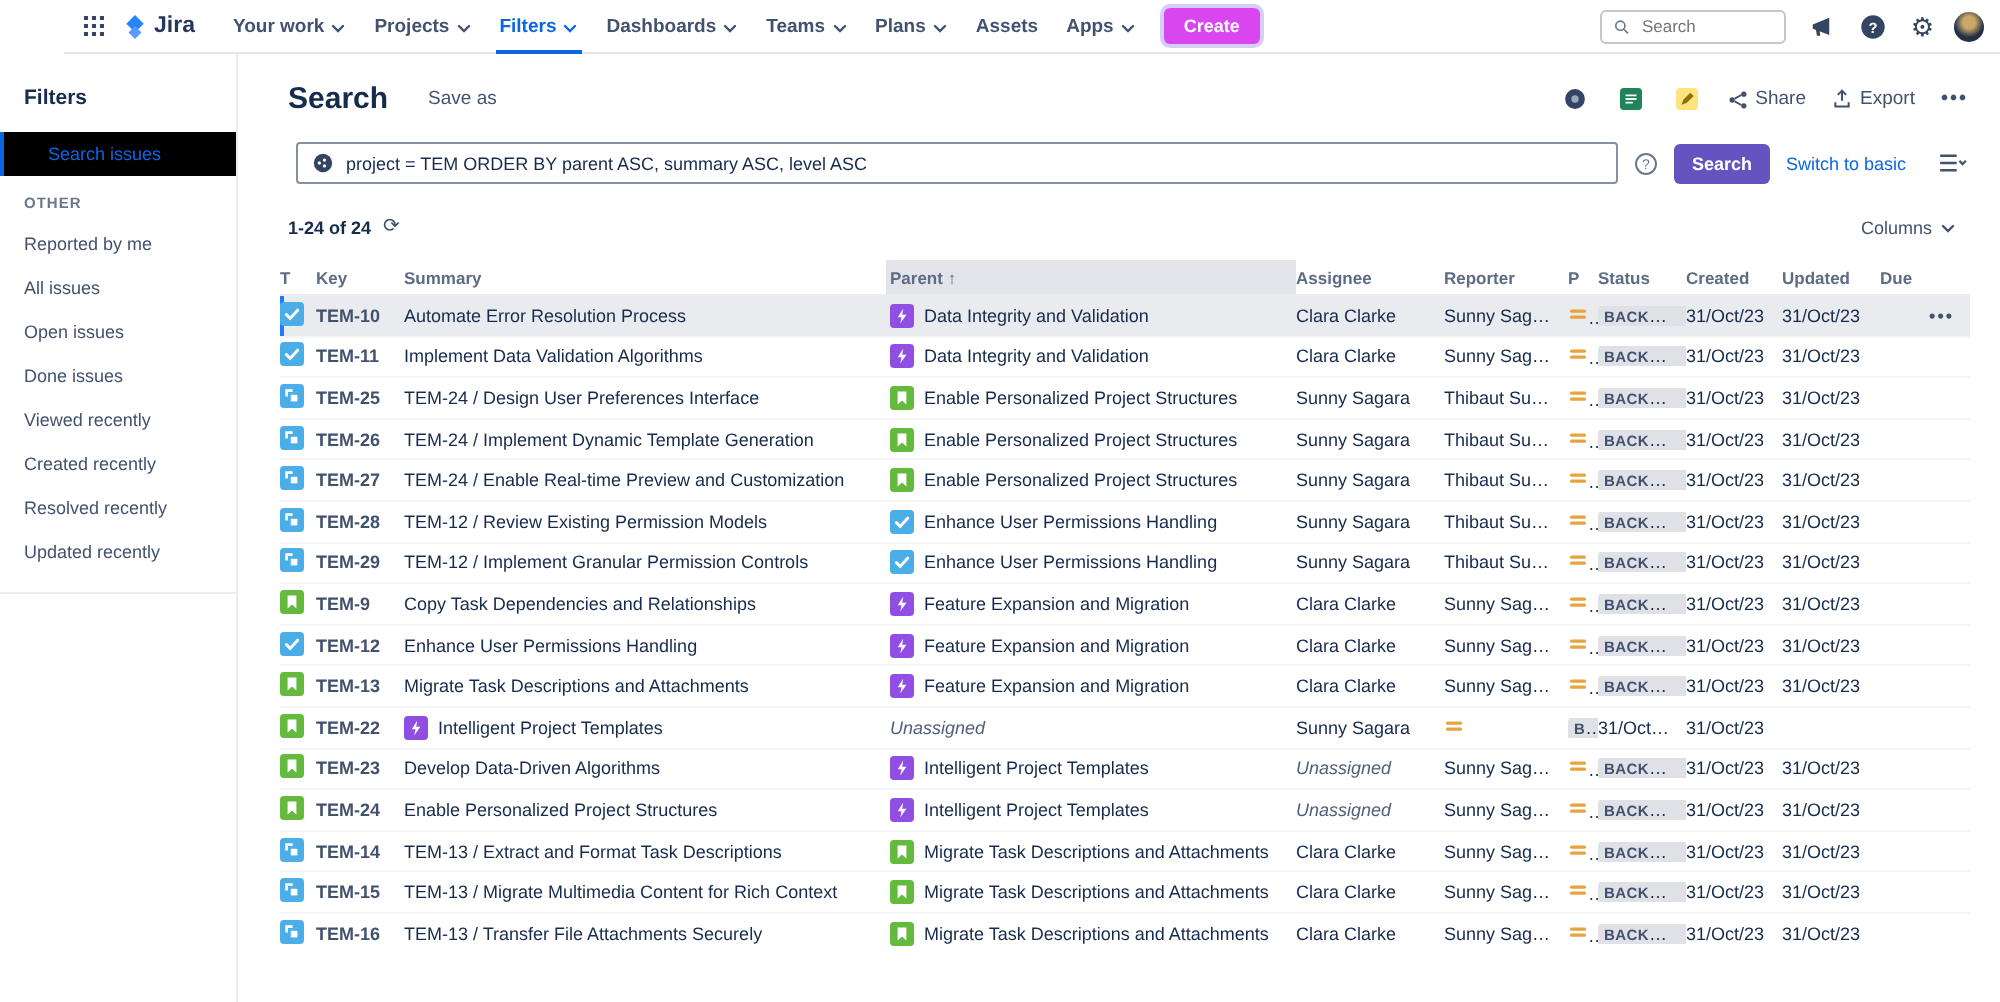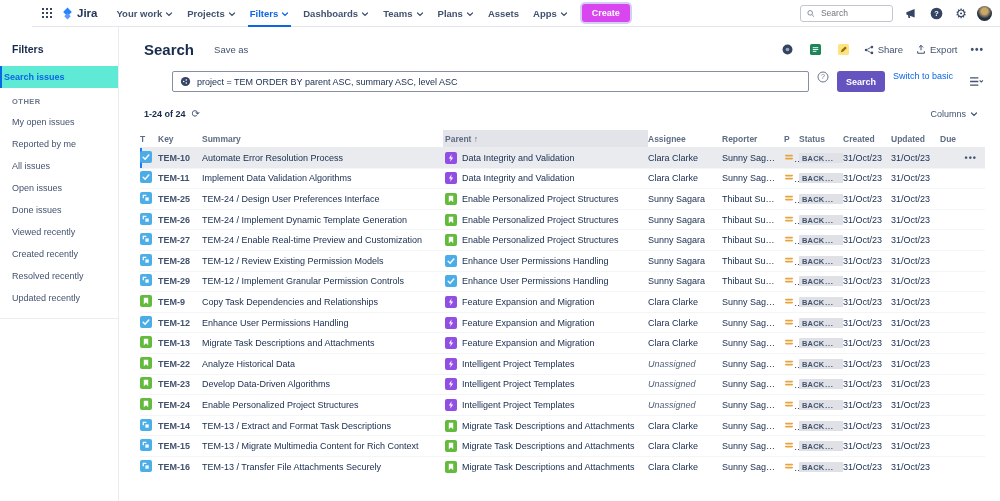--- a/index.html
+++ b/index.html
@@ -24,33 +24,33 @@
   .create-btn { background:#d946ef; color:#fff; font-size:9px; font-weight:700; padding:4px 10px; border-radius:3px; border:none; margin-left:7px; box-shadow:0 0 0 2px #D6CFF5; cursor:pointer; font-family:inherit; }
   .topnav-right { margin-left:auto; display:flex; align-items:center; gap:10px; }
   .top-search { display:flex; align-items:center; gap:4px; border:1px solid #C1C7D0; border-radius:3px; height:17px; padding:0 6px; width:93px; background:#fff; }
   .top-search input { border:none; outline:none; font-size:8.5px; width:100%; color:#172B4D; font-family:inherit; background:transparent; }
   .avatar { width:15px; height:15px; border-radius:50%; background:radial-gradient(circle at 50% 35%, #C9A86A 0 25%, #233044 60%); cursor:pointer; display:inline-block; }
   .gear-glyph { font-size:13px; color:#344563; line-height:1; cursor:pointer; }
   
   .sidebar { position:absolute; top:27px; left:0; width:119px; bottom:0; background:#fff; border-right:1px solid #EBECF0; }
   .sidebar-title { font-size:10.5px; font-weight:700; color:#172B4D; padding:16px 12px 11px; }
   .sidebar-item { font-size:9px; color:#42526E; padding:6px 12px; cursor:pointer; white-space:nowrap; }
-  .sidebar-item.active { background:#5eead4; color:#0C66E4; border-left:2px solid #0C66E4; padding-left:2px; font-weight:700; }
+  .sidebar-item.active { background:#000000; color:#0C66E4; border-left:2px solid #0C66E4; padding-left:22px; font-weight:400; }
   .sidebar-section { font-size:7.5px; font-weight:700; color:#6B778C; letter-spacing:.5px; padding:9px 12px 5px; }
   .sidebar-divider { height:1px; background:#EBECF0; margin:9px 0; }
   
   .main { position:absolute; top:27px; left:120px; right:0; bottom:0; background:#fff; overflow:hidden; }
   .main-header { display:flex; align-items:center; padding:14px 16px 0 24px; }
   .page-title { font-size:15px; font-weight:700; color:#172B4D; }
   .saveas { margin-left:20px; font-size:9.5px; color:#42526E; cursor:pointer; }
   .header-actions { margin-left:auto; display:flex; align-items:center; gap:13px; font-size:9.5px; color:#42526E; }
   .action-lbl { display:flex; align-items:center; gap:4px; cursor:pointer; }
   .more-dots { font-weight:700; letter-spacing:1px; color:#42526E; cursor:pointer; font-size:10px; }
   
-  .jql-row { display:flex; gap:8px; margin:13px 16px 0 36px;padding-left:16px; }
+  .jql-row { display:flex; align-items:center; gap:8px; margin:13px 16px 0 12px;padding-left:16px; }
   .jql-input { flex:1; display:flex; align-items:center; gap:6px; border:1px solid #8590A2; border-radius:2px; height:21px; padding:0 7px; font-size:9px; color:#172B4D; cursor:text; }
   .jql-text { white-space:nowrap; overflow:hidden; }
   .search-btn { background:#6554C0; color:#fff; border:none; border-radius:3px; font-size:9px; font-weight:700; padding:5px 9px; cursor:pointer; font-family:inherit; }
   .switch-link { color:#0C66E4; font-size:9px; cursor:pointer; white-space:nowrap; }
   .view-options { margin-left:auto; padding-left:8px; cursor:pointer; display:flex; align-items:center; }
   
   .results-row { display:flex; align-items:center; margin:14px 16px 8px 24px; font-size:9px; color:#172B4D;justify-content:flex-end; }
   .count { font-weight:700; }
   .refresh { margin-left:6px; color:#42526E; font-size:10px; cursor:pointer; line-height:1; }
   .columns-btn { margin-left:auto; display:flex; align-items:center; gap:4px; color:#42526E; font-size:9px; cursor:pointer; padding:3px 6px; border-radius:3px; }
@@ -171,21 +171,20 @@
     <span class="gear-glyph">⚙</span>
     <span class="avatar"></span>
   </div>
 </header>
 
 <aside class="sidebar">
   <div class="sidebar-title">Filters</div>
   <div class="sidebar-item active">Search issues</div>
   <div class="sidebar-section">OTHER</div>
   <div id="sidebar-items">
-      <div class="sidebar-item">My open issues</div>
       <div class="sidebar-item">Reported by me</div>
       <div class="sidebar-item">All issues</div>
       <div class="sidebar-item">Open issues</div>
       <div class="sidebar-item">Done issues</div>
       <div class="sidebar-item">Viewed recently</div>
       <div class="sidebar-item">Created recently</div>
       <div class="sidebar-item">Resolved recently</div>
       <div class="sidebar-item">Updated recently</div>
     </div>
   <div class="sidebar-divider"></div>
@@ -548,21 +547,20 @@
         <div class="cell">31/Oct/23</div>
         <div class="cell"></div>
         <div class="row-actions"></div>
       </div>
       <div class="trow">
         <div class="cell"><svg width="12" height="12" viewBox="0 0 12 12">
             <rect width="12" height="12" rx="2" fill="#63BA3C"></rect>
             <path d="M3.8 2.8h4.4v6.4L6 7.3 3.8 9.2z" fill="#fff"></path>
           </svg></div>
         <div class="cell key">TEM-22</div>
-        <div class="cell">Analyze Historical Data</div>
         <div class="cell withicon">
           <svg width="12" height="12" viewBox="0 0 12 12">
             <rect width="12" height="12" rx="2" fill="#904EE2"></rect>
             <path d="M6.6 2.3 3.9 6.6h1.9L5.1 9.7 8.2 5.4H6.1z" fill="#fff"></path>
           </svg>
           <span>Intelligent Project Templates</span>
         </div>
         <div class="cell unassigned">Unassigned</div>
         <div class="cell">Sunny Sagara</div>
         <div class="cell"><svg width="10" height="10" viewBox="0 0 10 10">

